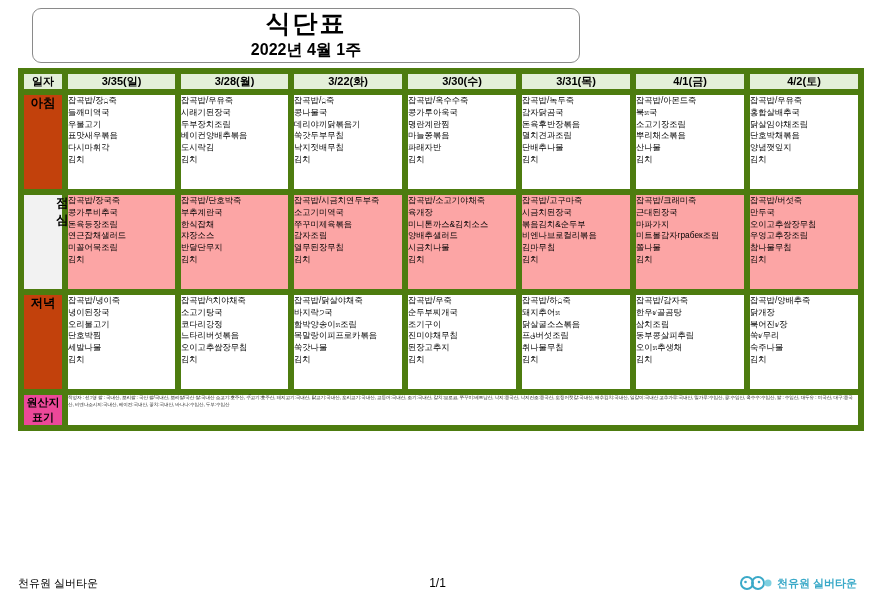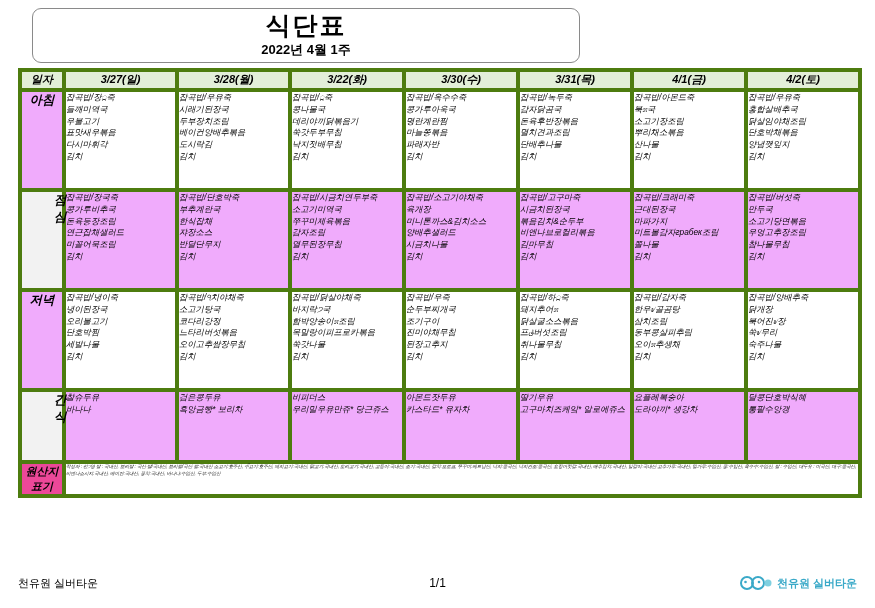--- a/index.html
+++ b/index.html
@@ -32,70 +32,69 @@
     justify-content: center;
   }
   .title-main {
     font-size: 25px;
     font-weight: bold;
     letter-spacing: 2px;
     color: #000000;
     line-height: 1.05;
   }
   .title-sub {
-    font-size: 13px;
+    font-size: 16px;
     font-weight: bold;
     color: #000000;
     margin-top: 3px;
   }
   
   table.menu {
     position: absolute;
     left: 18px;
     top: 68px;
     width: 840px;
     border-collapse: collapse;
     table-layout: fixed;
   }
   table.menu td, table.menu th {
-    border: 4px solid #4d7c0f;
+    border: 6px solid #4d7c0f;
     vertical-align: top;
     padding: 0;
-    font-style: italic;
   }
   thead th {
     background: #e3efd9;
     text-align: center;
     vertical-align: middle;
     height: 20px;
     font-size: 11px;
     font-weight: bold;
     color: #000000;
   }
   th.col-date { width: 44px; }
   th.col-day  { width: 113px; }
   td.rowhead {
     text-align: center;
     vertical-align: middle;
     font-size: 12.5px;
     font-weight: bold;
-    background: #f0abfc;
+    background: #c2410c;
     color: #000000;
   }
   td.rowhead.shade { background: #f2f2f2; padding-left: 32px; }
   td.cell {
     padding: 4px 4px 4px 5px;
     font-size: 8.3px;
     line-height: 1.42;
     color: #000000;
     white-space: pre-line;
     word-break: break-all;
     margin-left: 39px;
   }
-  td.cell.shade { background: #f0abfc; }
+  td.cell.shade { background: #fca5a5; }
   tr.r-morning td { height: 100px; }
   tr.r-lunch td { height: 100px; }
   tr.r-dinner td { height: 100px; }
   tr.r-snack td { height: 72px; }
   
   tr.r-origin td.rowhead {
     background: #ec4899;
     font-size: 11px;
   }
   td.origin-cell {
@@ -164,21 +163,21 @@
       <col style="width:113px">
       <col style="width:114px">
       <col style="width:114px">
       <col style="width:114px">
       <col style="width:114px">
       <col style="width:114px">
     </colgroup>
     <thead>
       <tr>
         <th class="col-date">일자</th>
-        <th class="col-day">3/27(일)</th>
+        <th class="col-day">3/35(일)</th>
         <th class="col-day">3/28(월)</th>
         <th class="col-day">3/22(화)</th>
         <th class="col-day">3/30(수)</th>
         <th class="col-day">3/31(목)</th>
         <th class="col-day">4/1(금)</th>
         <th class="col-day">4/2(토)</th>
       </tr>
     </thead>
     <tbody>
       <tr class="r-morning">
@@ -259,21 +258,21 @@
 김࣮마무침
 김치</td>
         <td class="cell shade">잡곡밥/크래미죽
 근대된장국
 마파가지
 미트볼감자грабек조림
 쫄나물
 김치</td>
         <td class="cell shade">잡곡밥/버섯죽
 만두국
-소고기당면볶음
+오이고추쌈장무침
 우엉고추장조림
 참나물무침
 김치</td>
       </tr>
       <tr class="r-dinner">
         <td class="rowhead">저녁</td>
         <td class="cell">잡곡밥/녕이죽
 녕이된장국
 오리불고기
 단호박찜
@@ -308,37 +307,20 @@
 삼치조림
 동부콩࣭살피추림
 오이೫추생채
 김치</td>
         <td class="cell">잡곡밥/양배추죽
 닭개장
 북어진৶장
 쑥৶무리
 숙주나물
 김치</td>
-      </tr>
-      <tr class="r-snack">
-        <td class="rowhead shade">간식</td>
-        <td class="cell shade">찰슈두유
-바나나</td>
-        <td class="cell shade">검은콩두유
-흑앙금빵* 보리차</td>
-        <td class="cell shade">비피더스
-우리밀우유만쥬* 당근쥬스</td>
-        <td class="cell shade">아몬드잣두유
-카스타드* 유자차</td>
-        <td class="cell shade">딸기우유
-고구마치즈케잌* 알로에쥬스</td>
-        <td class="cell shade">요플레복숭아
-도라야끼* 생강차</td>
-        <td class="cell shade">달콩단호박식혜
-통팥수앙갱</td>
       </tr>
       <tr class="r-origin">
         <td class="rowhead">원산지 표기</td>
         <td class="origin-cell" colspan="7">작성자 : 선੭영  쌀 : 국내산, 보리쌀 : 국산  쌀/국내산, 보리쌀/국산  쌀:국내산  소고기:호주산, 수๊고기:호주산, 돼지고기:국내산, 닭고기:국내산, 오리고기:국내산, 고등어:국내산, 조기:국내산, 갈치:모로코, 쭈꾸미:베트남산, 낙지:중국산, 낙지건조:중국산, 오징어젓갈:국내산, 배추김치:국내산, 일갈이:국내산  고추가루:국내산, 밀가루:수입산, 콩:수입산, 옥수수:수입산, 쌀 : 수입산, 대두유 : 미국산, 대구:중국산, 비엔나소시지:국내산, 베이컨:국내산, 꽁치:국내산, 바나나:수입산, 두부:수입산</td>
       </tr>
     </tbody>
   </table>
 
   <div class="footer">
     <div class="footer-left">천유원 실버타운</div>

